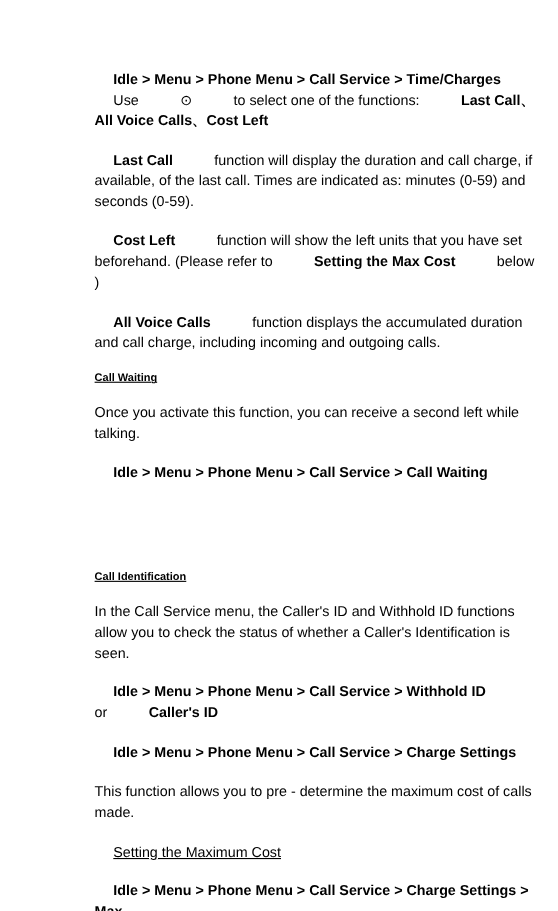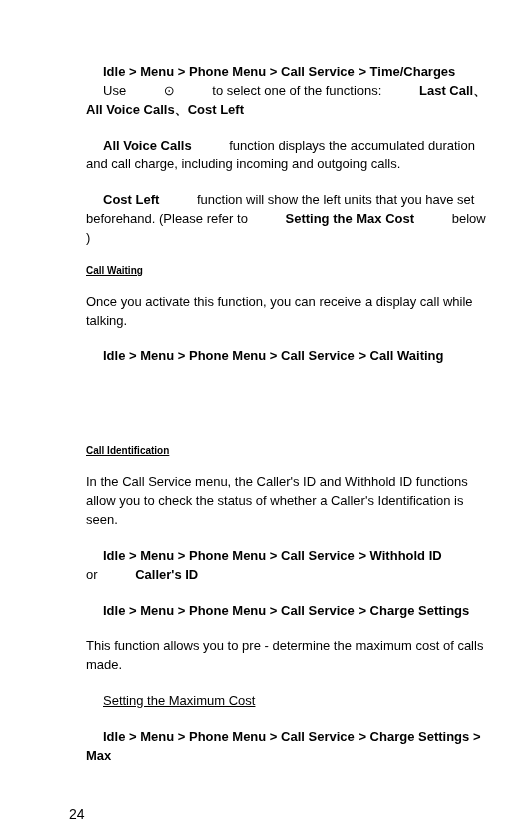--- a/index.html
+++ b/index.html
@@ -42,30 +42,33 @@
   </style>
 </head>
 <body>
 
 <div class="section">
   <p>
     <span class="bold">Idle &gt; Menu &gt; Phone Menu &gt; Call Service &gt; Time/Charges</span><span> Use</span>
     <span> ⊙ </span><span> to select one of the functions: </span><span class="bold">Last Call、All Voice Calls、Cost Left</span>
   </p>
   <p>
-    <span class="bold">All Voice Calls</span><span> function displays the accumulated duration and call charge, including incoming and outgoing calls.</span>
+    <span class="bold">Last Call</span><span> function will display the duration and call charge, if available, of the last call. Times are indicated as: minutes (0-59) and seconds (0-59).</span>
   </p>
   <p>
     <span class="bold">Cost Left</span><span> function will show the left units that you have set beforehand. (Please refer to </span><span class="bold">Setting the Max Cost</span><span> below )</span>
+  </p>
+  <p>
+    <span class="bold">All Voice Calls</span><span> function displays the accumulated duration and call charge, including incoming and outgoing calls.</span>
   </p>
 </div>
 
 <div class="section">
   <h2 class="underline-heading">Call Waiting</h2>
-  <p>Once you activate this function, you can receive a display call while talking.</p>
+  <p>Once you activate this function, you can receive a second left while talking.</p>
   <p>
     <span class="bold">Idle &gt; Menu &gt; Phone Menu &gt; Call Service &gt; Call Waiting</span>
   </p>
 </div>
 
 <div class="spacer"></div>
 <div class="spacer"></div>
 
 <div class="section">
   <h2 class="underline-heading">Call Identification</h2>

